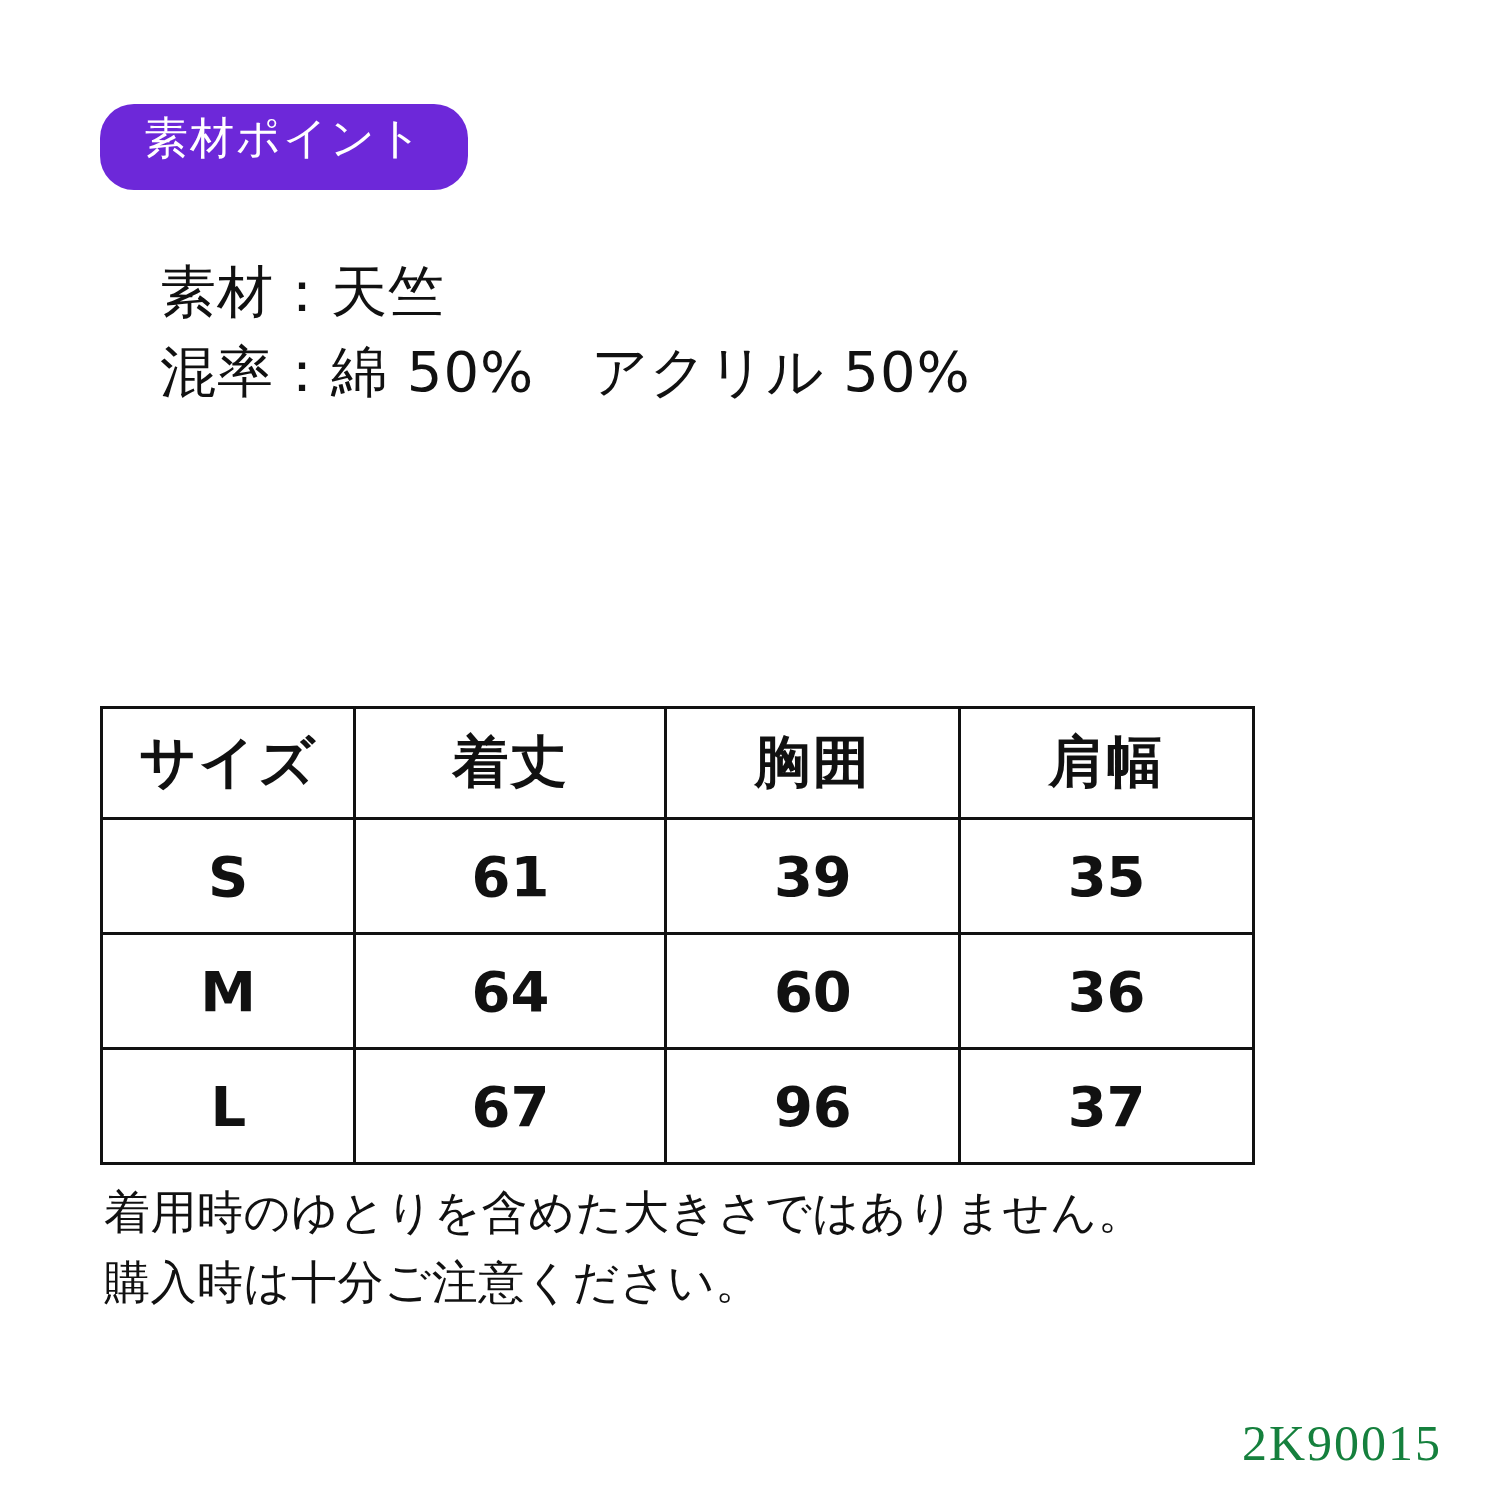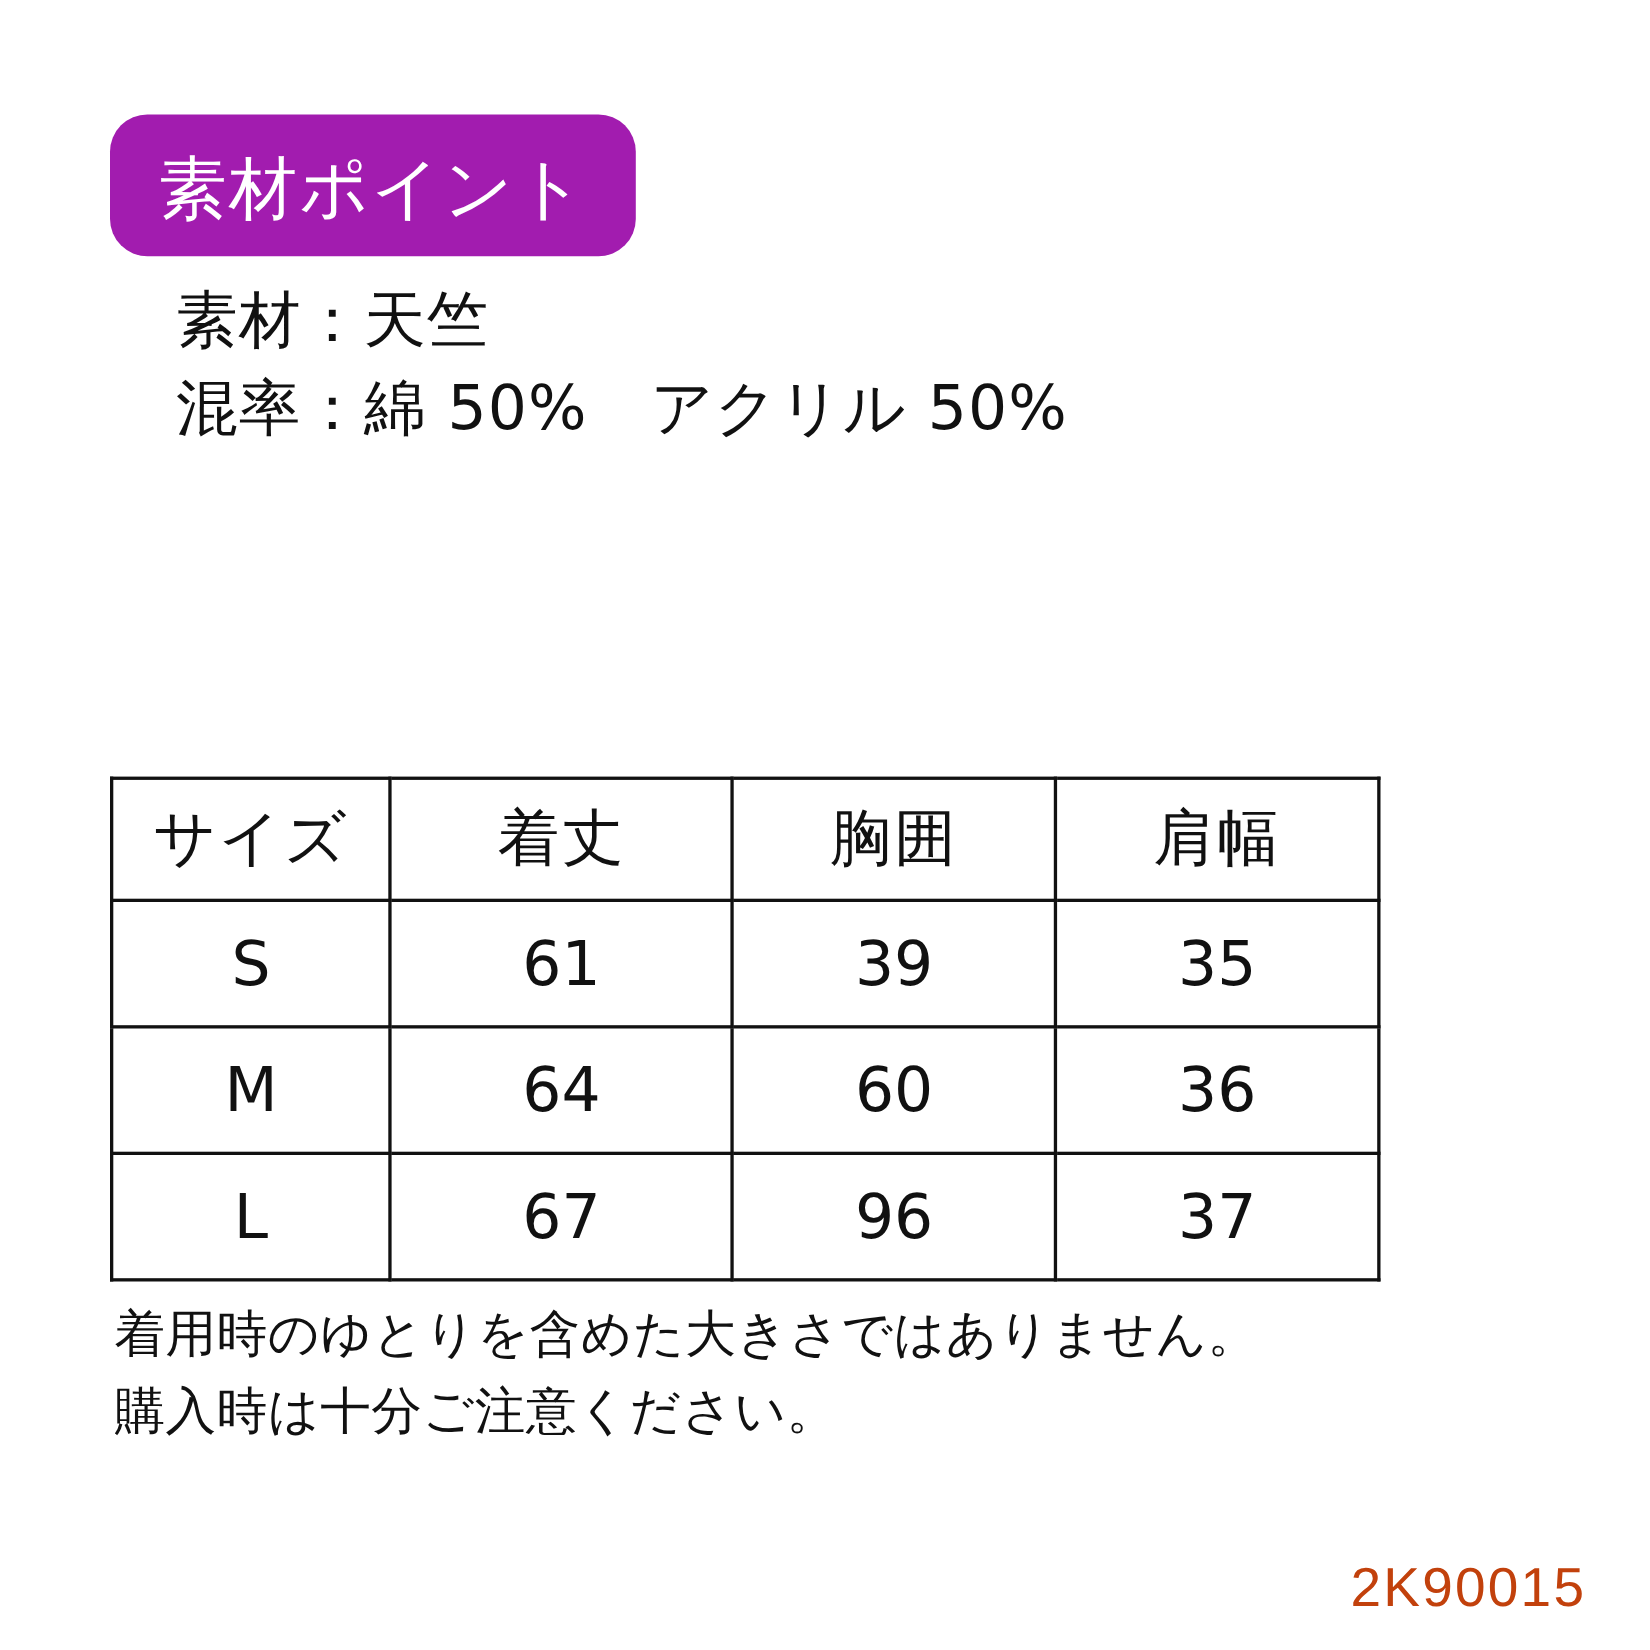--- a/index.html
+++ b/index.html
@@ -19,27 +19,27 @@
     position: relative;
     width: 1500px;
     height: 1500px;
     box-sizing: border-box;
     padding: 0;
   }
 
   
   .badge {
     display: inline-block;
-    background: #a21caf;
+    background: #6d28d9;
     color: #ffffff;
     border-radius: 34px;
-    font-size: 62px;
+    font-size: 44px;
     line-height: 1;
     letter-spacing: 2px;
-    padding: 37px 44px 30px 44px;
+    padding: 12px 44px 30px 44px;
     font-family: "DejaVu Sans", sans-serif;
     font-weight: 500;
   }
   #material-badge-wrap {
     position: absolute;
     left: 100px;
     top: 104px;
   }
   #size-badge-wrap {
     position: absolute;
@@ -72,21 +72,21 @@
   }
   table.size-table {
     border-collapse: collapse;
     width: 100%;
     table-layout: fixed;
   }
   table.size-table th,
   table.size-table td {
     border: 3px solid #111111;
     text-align: center;
-    font-weight: normal;
+    font-weight: bold;
     font-family: "DejaVu Sans", sans-serif;
     color: #111111;
   }
   table.size-table th {
     font-size: 56px;
     height: 106px;
     letter-spacing: 2px;
   }
   table.size-table td {
     font-size: 56px;
@@ -113,22 +113,22 @@
     white-space: pre;
   }
 
   
   .product-code {
     position: absolute;
     right: 58px;
     bottom: 28px;
     font-size: 50px;
     letter-spacing: 2px;
-    color: #c2410c;
-    font-family: Liberation Sans, sans-serif;
+    color: #15803d;
+    font-family: Liberation Serif, serif;
   }
 </style>
 </head>
 <body>
 
 <div class="page">
 
   <div id="material-badge-wrap">
     <span class="badge">素材ポイント</span>
   </div>

